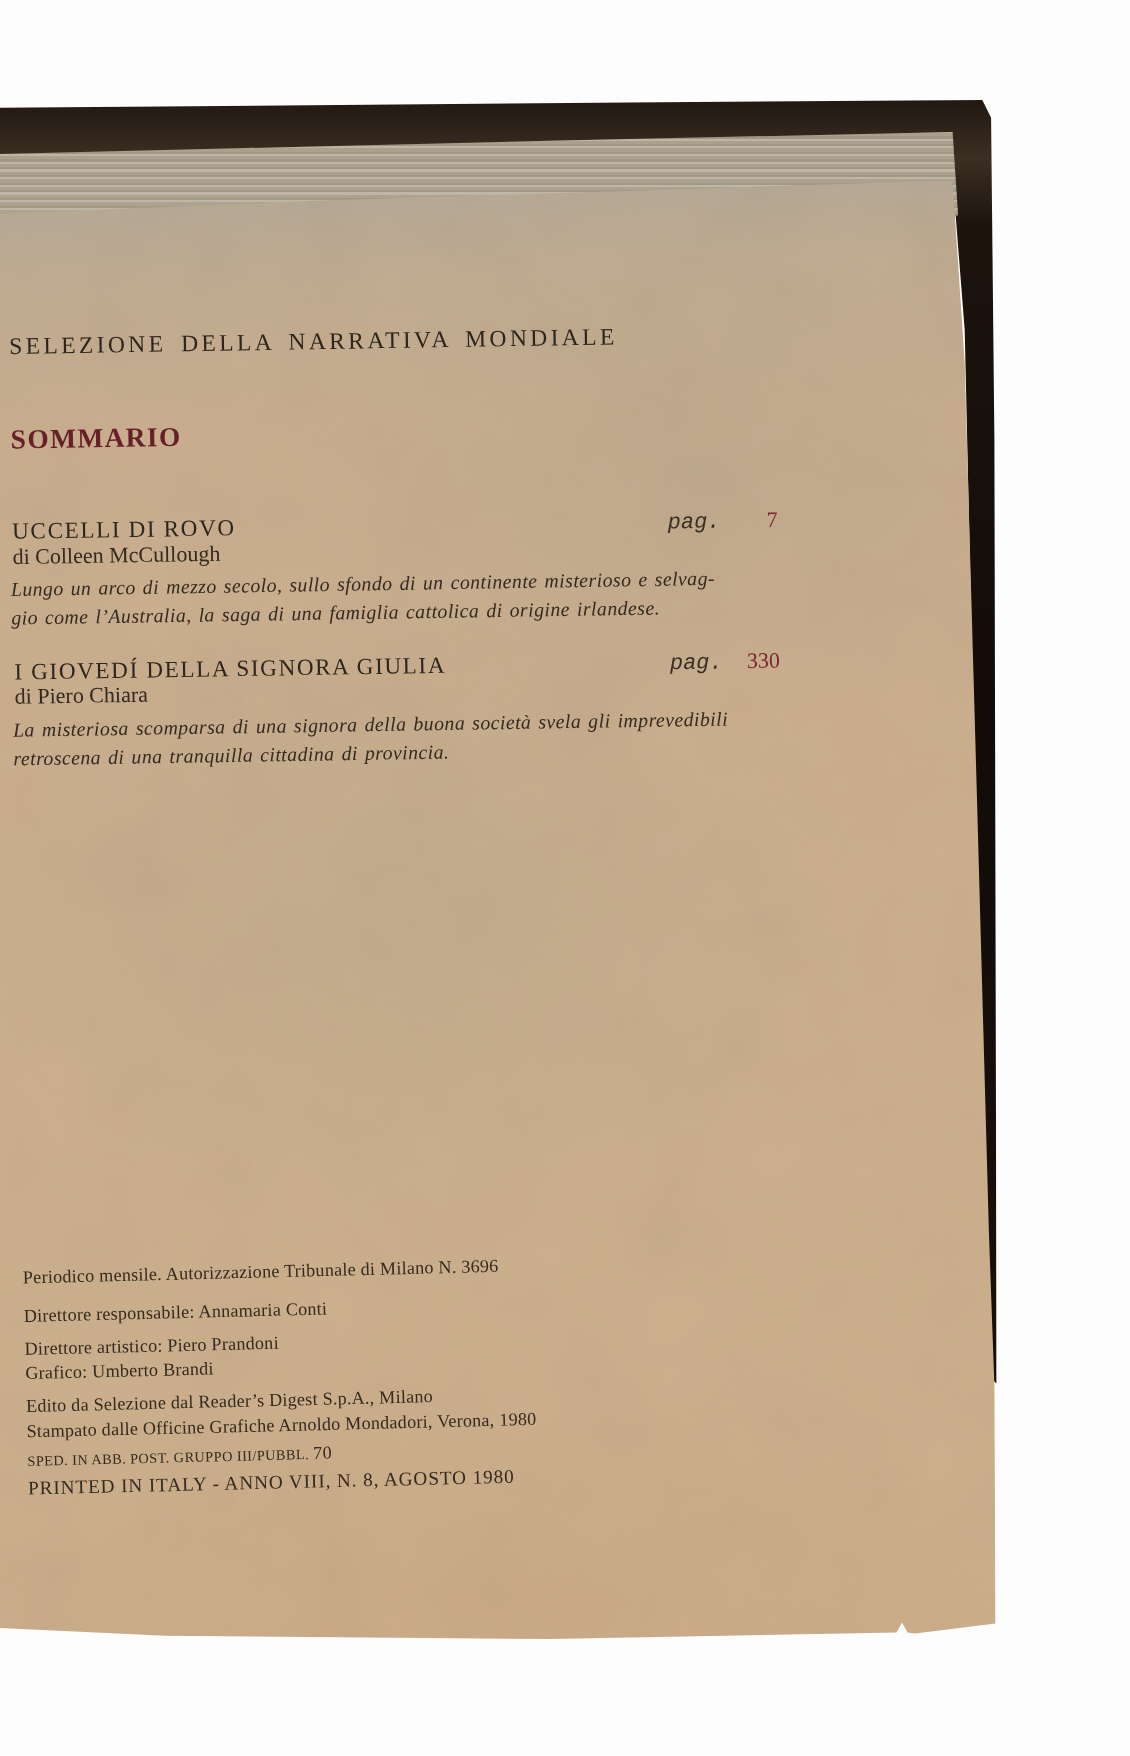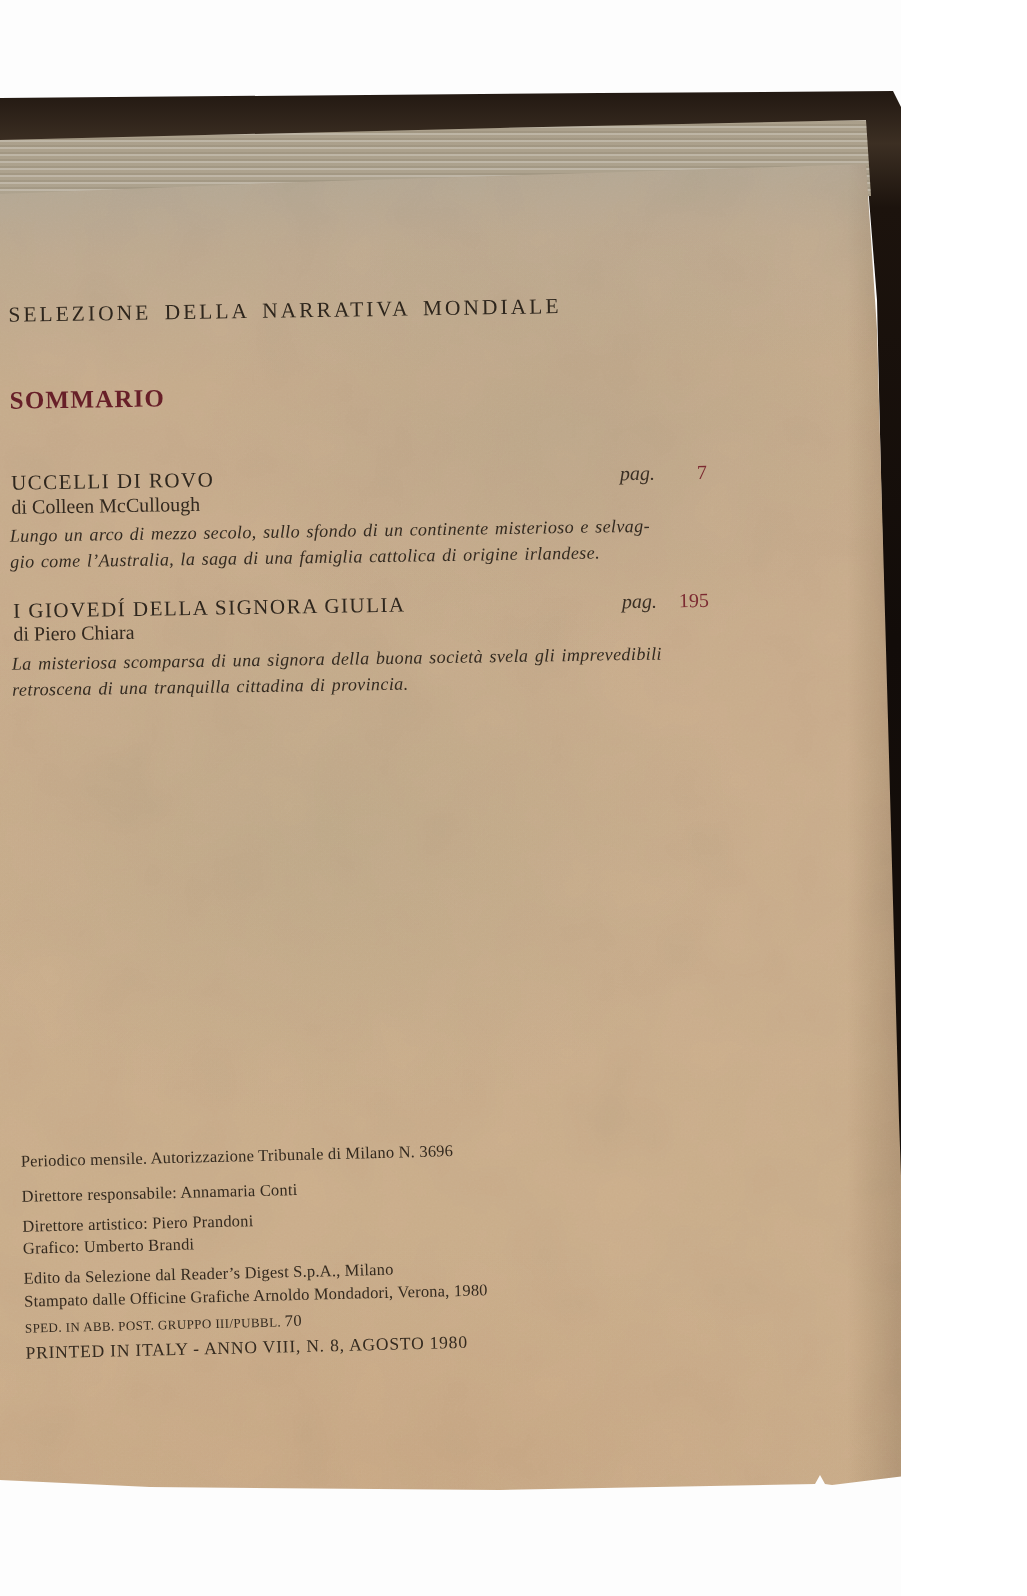--- a/index.html
+++ b/index.html
@@ -1,17 +1,17 @@
 <!DOCTYPE html>
 <html><head>
 <meta charset="utf-8">
 <style>
   html,body{margin:0;padding:0;background:#ffffff;}
   .stage{
-    position:relative;width:901px;height:1596px;overflow:hidden;
+    position:relative;width:1027px;height:1596px;overflow:hidden;
     background:#fdfdfd;
     font-family:"Liberation Serif","DejaVu Serif",serif;
   }
   
   .cover{
     position:absolute;inset:0;
     background:linear-gradient(to bottom,#0b0807 0%,#241a13 6%,#3c2f23 9%,#1c130d 13%,#120c09 40%,#1a120c 100%);
     clip-path:polygon(0 98px,600px 93px,893px 91px,901px 107px,904px 400px,906px 1258px,894px 1246px,886px 700px,877px 300px,868px 186px,600px 176px,200px 186px,12px 156px,9px 250px,0 264px);
   }
   .stack{
@@ -47,21 +47,21 @@
   }
   .sommario{
     left:16px;top:387px;font-size:25px;font-weight:700;letter-spacing:1.2px;
     color:#671f28;
   }
   .entry-row{
     left:16px;width:696px;display:flex;align-items:baseline;
   }
   .entry-title{font-size:21px;letter-spacing:1.5px;color:#2e261d;}
   .pag-group{margin-left:auto;display:flex;align-items:baseline;}
-  .pag-label{font-style:italic;font-size:20px;color:#3a2f24;}
+  .pag-label{font-style:italic;font-size:20px;color:#3a2f24;font-family:Liberation Mono, monospace;}
   .pag-num{width:52px;text-align:right;font-size:20px;color:#7c2a31;}
   .entry-author{font-size:20px;color:#33291f;}
   .entry-desc{
     font-style:italic;font-size:18px;line-height:26px;letter-spacing:0.4px;word-spacing:1.5px;
     color:#332a20;left:14px;width:700px;
   }
   .desc-line{display:block;white-space:nowrap;}
   .colophon{
     position:absolute;left:16px;top:1140px;width:690px;height:240px;
     transform:rotate(-0.5deg);transform-origin:0 50%;
@@ -120,21 +120,21 @@
     <div class="abs entry-author" style="left:16px;top:496px;">di Colleen McCullough</div>
     <div class="abs entry-desc" style="top:523px;">
       <span class="desc-line">Lungo un arco di mezzo secolo, sullo sfondo di un continente misterioso e selvag-</span>
       <span class="desc-line">gio come l’Australia, la saga di una famiglia cattolica di origine irlandese.</span>
     </div>
 
     <div class="abs entry-row" style="top:599px;">
       <span class="entry-title">I GIOVEDÍ DELLA SIGNORA GIULIA</span>
       <span class="pag-group">
         <span class="pag-label">pag.</span>
-        <span class="pag-num">195</span>
+        <span class="pag-num">330</span>
       </span>
     </div>
     <div class="abs entry-author" style="left:16px;top:623px;">di Piero Chiara</div>
     <div class="abs entry-desc" style="top:651px;">
       <span class="desc-line">La misteriosa scomparsa di una signora della buona società svela gli imprevedibili</span>
       <span class="desc-line">retroscena di una tranquilla cittadina di provincia.</span>
     </div>
 
     <div class="colophon">
       <div class="coloph-line" style="top:12px;">Periodico mensile. Autorizzazione Tribunale di Milano N. 3696</div>

